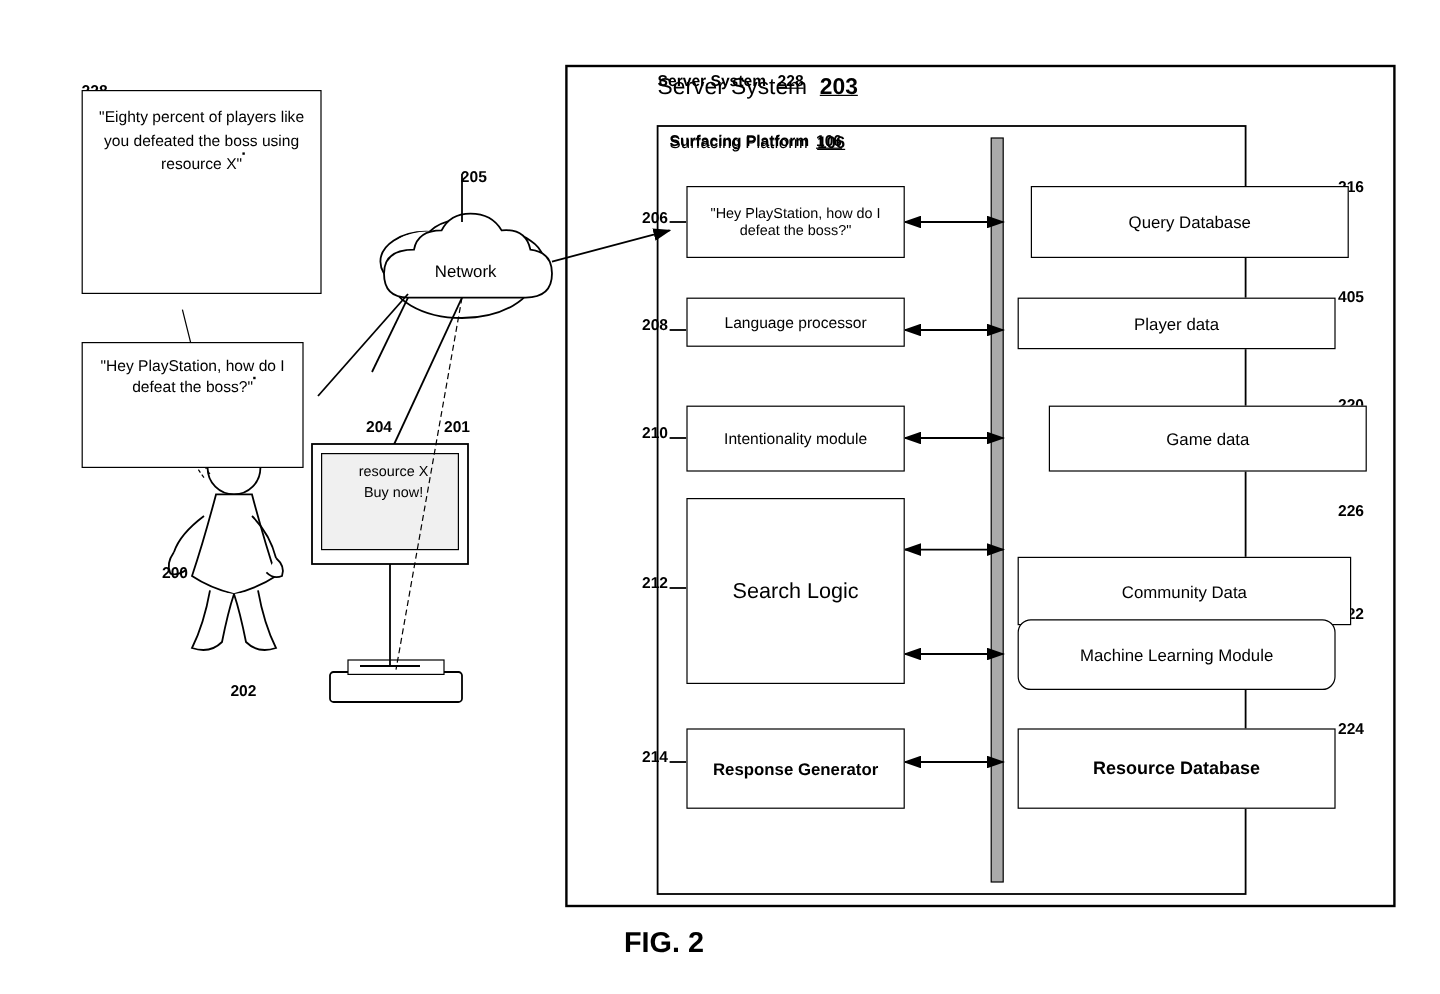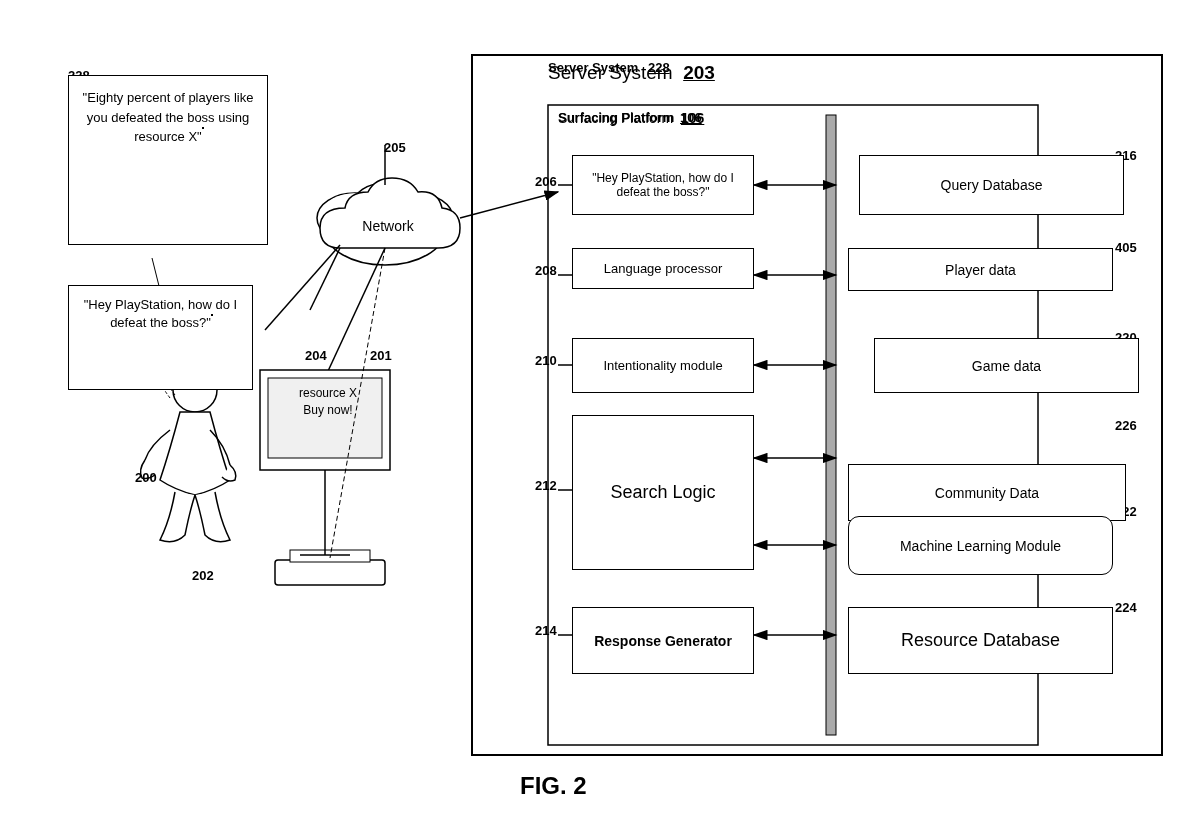--- a/index.html
+++ b/index.html
@@ -241,17 +241,17 @@
   <div class="box" style="left:859px; top:155px; width:265px; height:60px; font-size:14px;">Query Database</div>
 
   <div class="box" style="left:848px; top:248px; width:265px; height:43px; font-size:14px;">Player data</div>
 
   <div class="box" style="left:848px; top:338px; width:265px; height:55px; font-size:14px;margin-left:26px;">Game data</div>
 
   <div class="box" style="left:848px; top:429px; width:278px; height:57px; font-size:14px;margin-top:35px;">Community Data</div>
 
   <div class="box" style="left:848px; top:516px; width:265px; height:59px; font-size:14px;border-radius:11px;">Machine Learning Module</div>
 
-  <div class="box" style="left:848px; top:607px; width:265px; height:67px; font-size:18px;">Resource Database</div>
+  <div class="box" style="left:848px; top:607px; width:265px; height:67px; font-size:15px;font-weight:bold;">Resource Database</div>
 
   <div class="fig-label" style="bottom:28px; left:520px;">FIG. 2</div>
 
 </div>
 
 </body></html>

